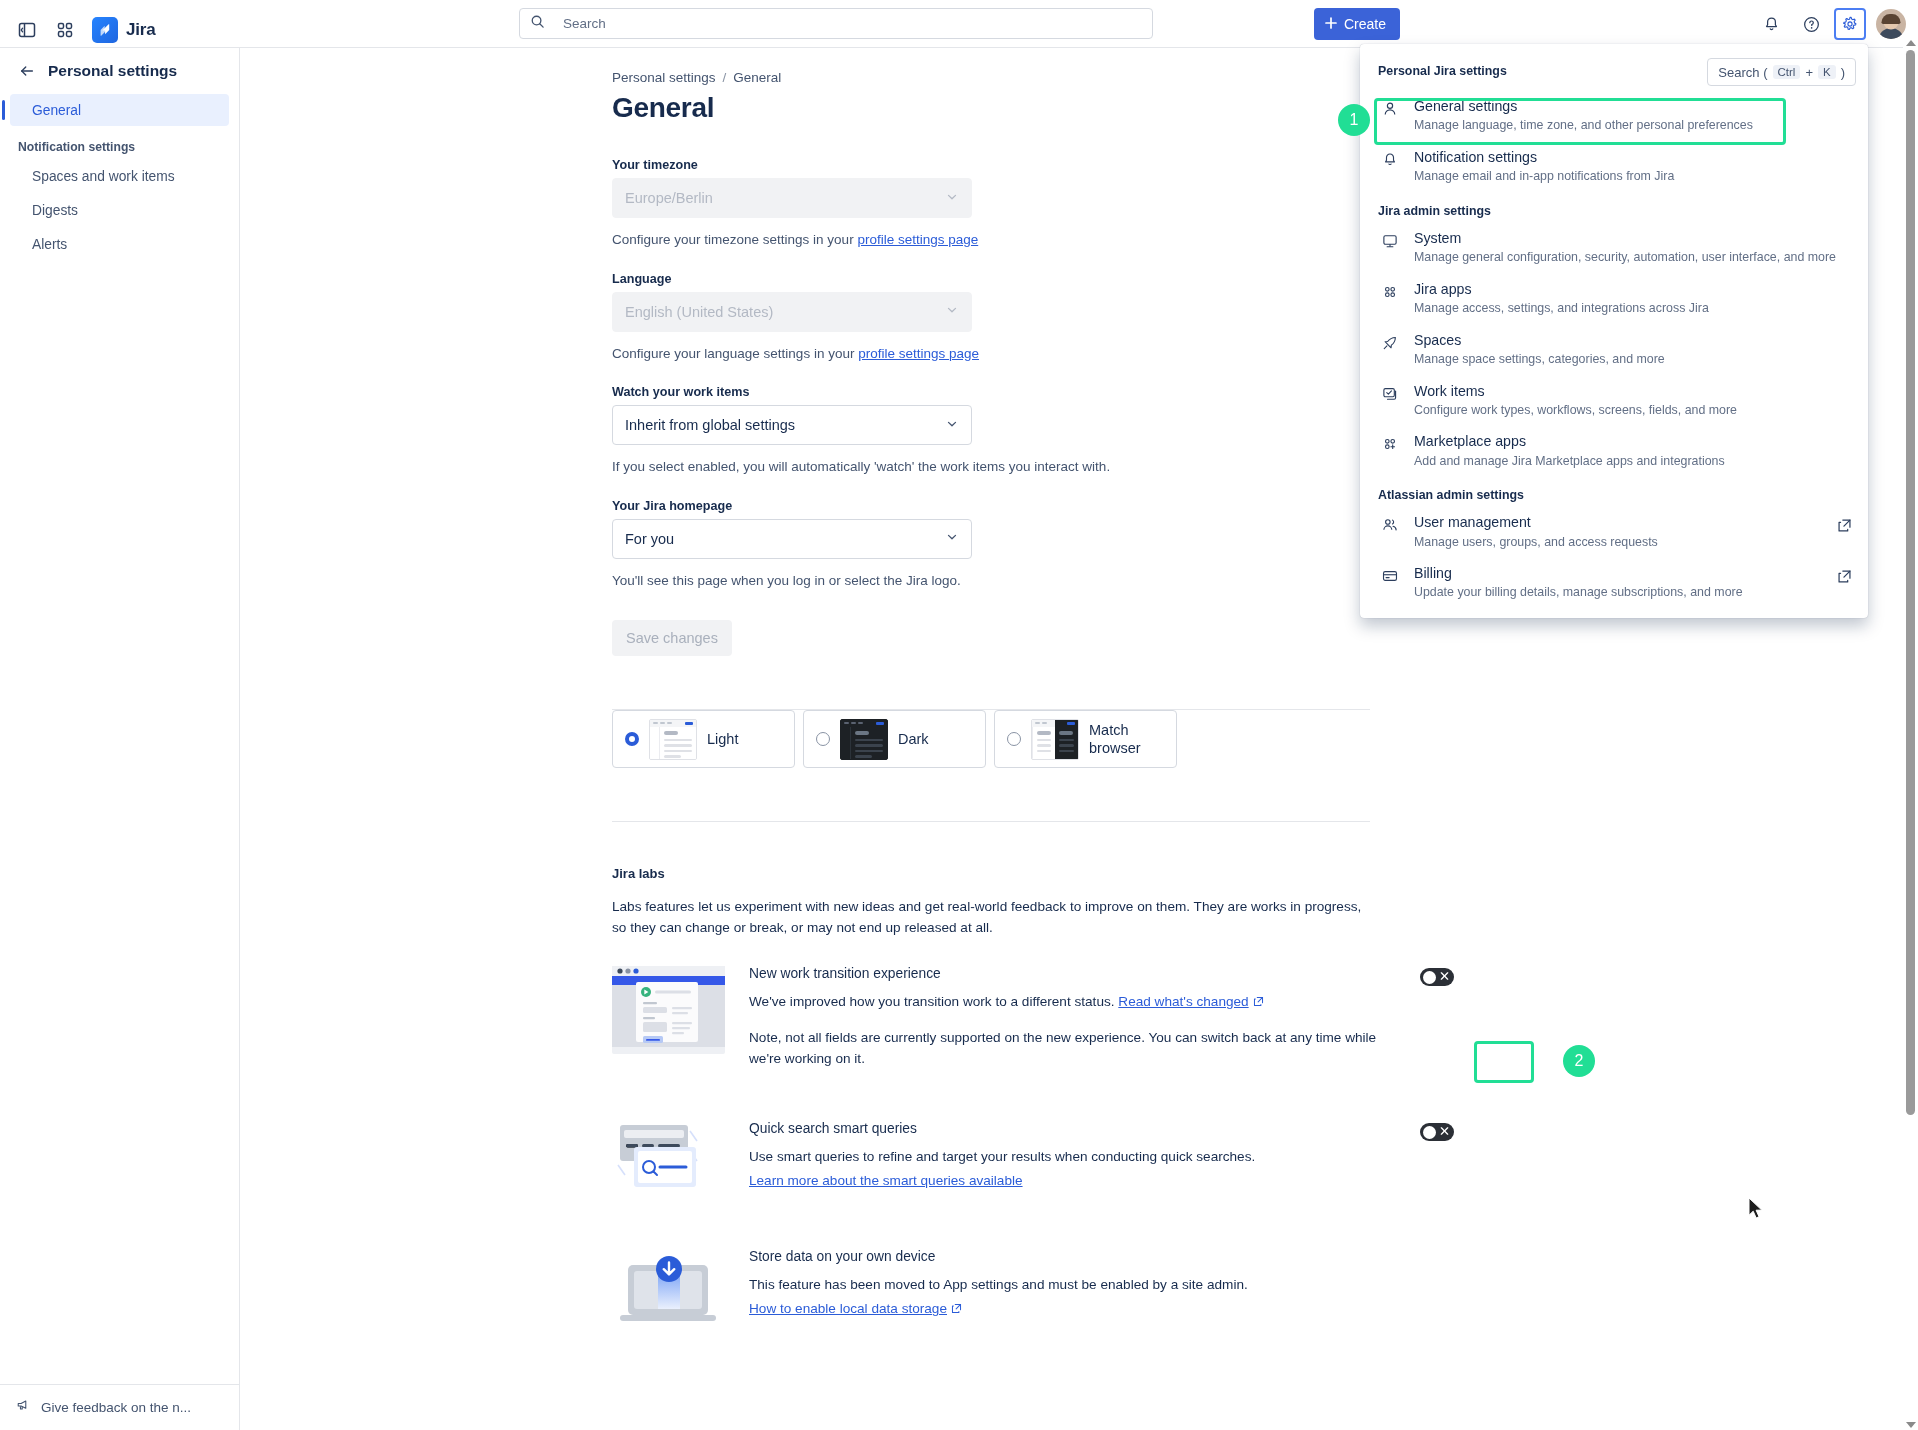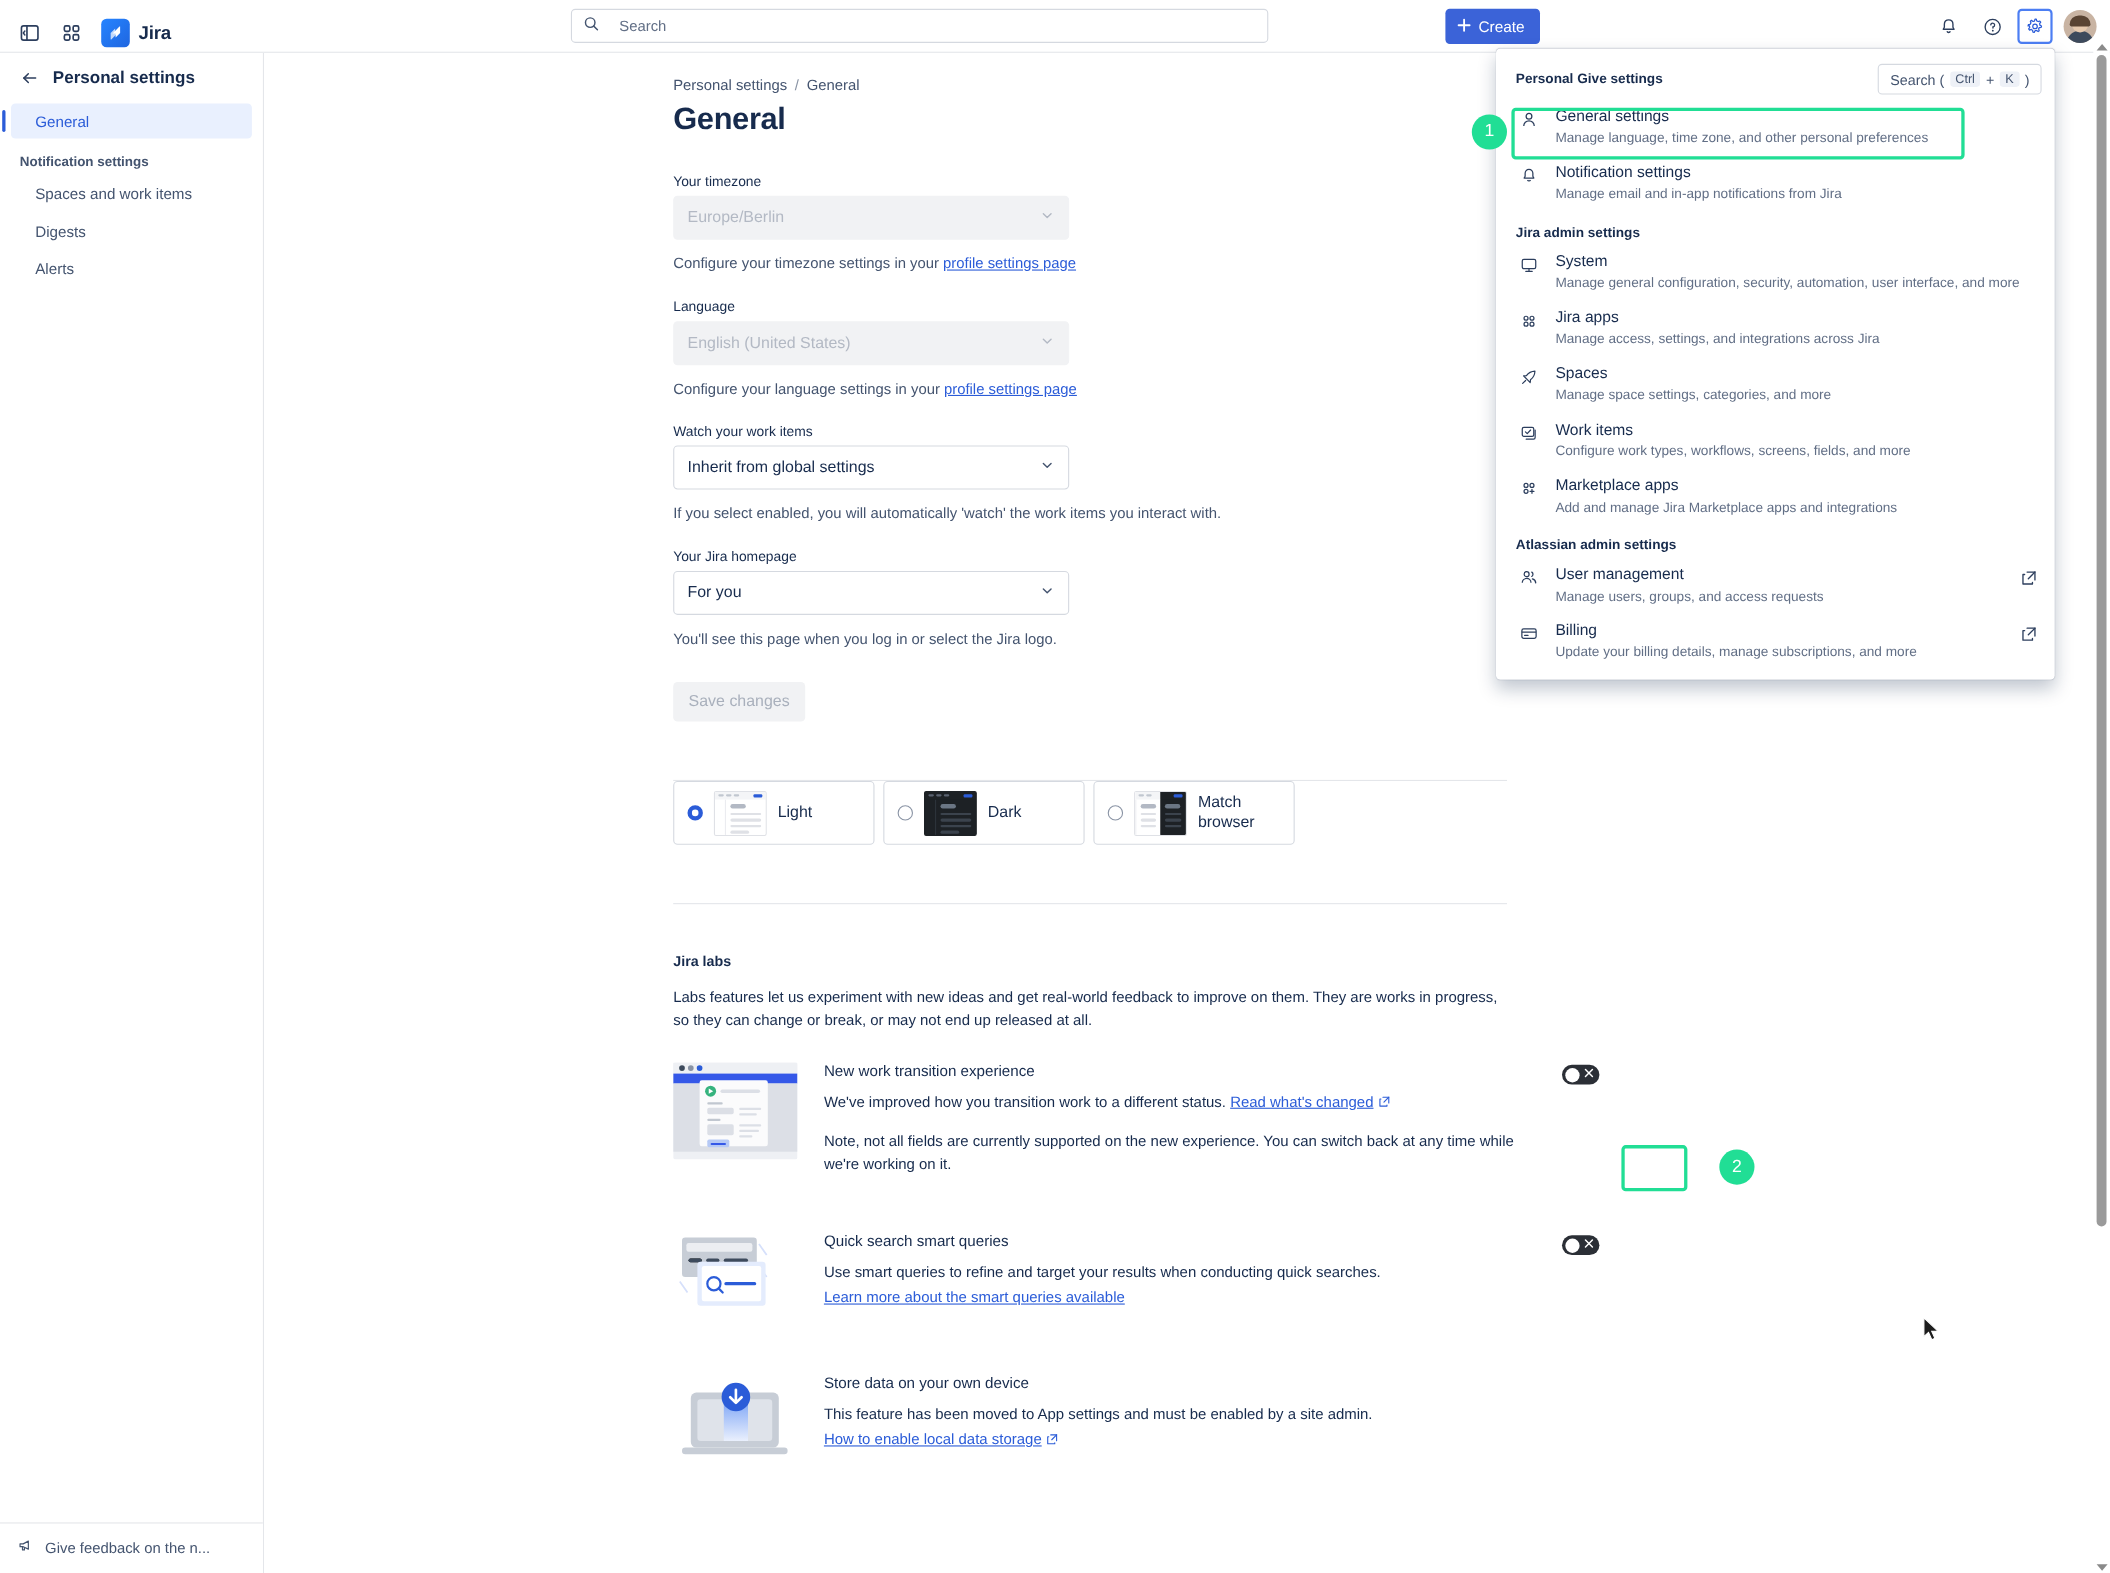--- a/index.html
+++ b/index.html
@@ -150,21 +150,21 @@
   }
   .content { padding: 22px 0 0 372px; width: 1300px; }
   .breadcrumb { font-size: 13.5px; color: #44546f; display: flex; gap: 7px; }
   .breadcrumb a { color: #44546f; text-decoration: none; cursor: pointer; }
   .breadcrumb .sep { color: #8993a4; }
   .page-title {
     font-size: 28px; font-weight: 700; color: #172b4d;
     margin: 7px 0 34px 0; letter-spacing: -0.3px;
   }
   .field-label {
-    font-size: 12.6px; font-weight: 400; color: #172b4d;
+    font-size: 12.6px; font-weight: 700; color: #172b4d;
     margin-bottom: 6px;
   }
   .select {
     width: 360px; height: 40px;
     border: 1px solid #d5d9e0; border-radius: 4px;
     background: #fff;
     display: flex; align-items: center; justify-content: space-between;
     padding: 0 12px; cursor: pointer;
     font-size: 14.5px; color: #172b4d;
   }
@@ -735,21 +735,21 @@
           </span>
         </div>
       </div>
 
     </div>
   </div>
 
   <div class="dropdown">
 
     <div class="dd-header">
-      <span class="dd-section-label">Personal Give settings</span>
+      <span class="dd-section-label">Personal Jira settings</span>
       <div class="dd-search">
         <span>Search (</span>
         <span class="kbd">Ctrl</span>
         <span>+</span>
         <span class="kbd">K</span>
         <span>)</span>
       </div>
     </div>
 
     <div class="dd-item" style="margin-top:2px;">

